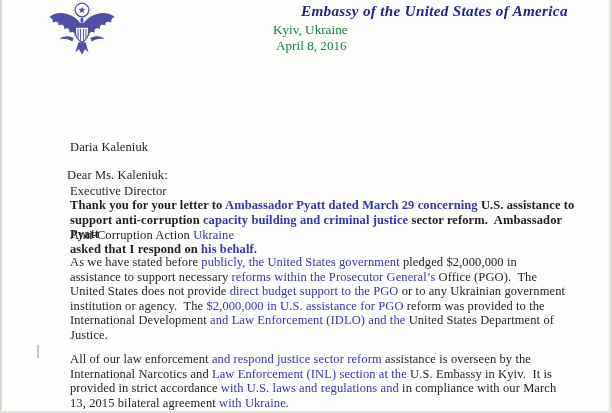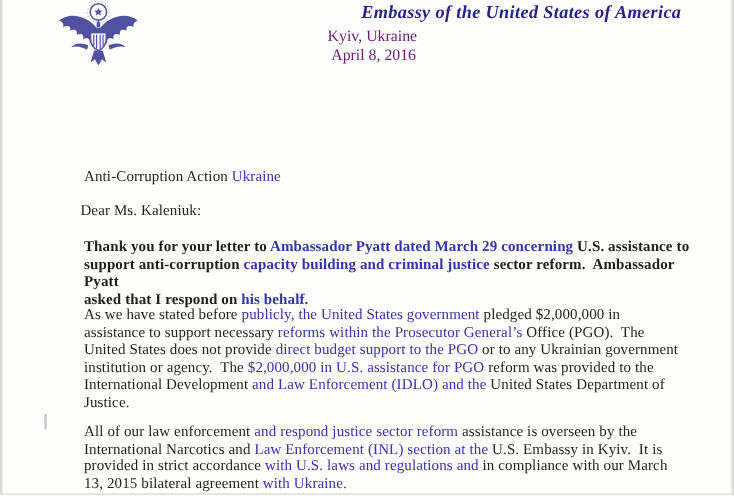--- a/index.html
+++ b/index.html
@@ -20,21 +20,21 @@
 
   .seal { position: absolute; left: 46px; top: 1px; width: 72px; height: 62px; opacity: 0.88; }
 
   .header-title {
     position: absolute; left: 301px; top: 2px;
     font-size: 15.2px; font-weight: bold; font-style: italic;
     color: #23238e; letter-spacing: 0.3px; white-space: nowrap;
   }
   .dateline {
     position: absolute; left: 273px; top: 22px;
-    font-size: 13.2px; line-height: 15.5px; color: #701a75;
+    font-size: 13.2px; line-height: 15.5px; color: #15803d;
   }
   .dateline .date-row { padding-left: 3px; }
 
   .letter-text {
     font-size: 12.5px; line-height: 14.6px; color: #211e1e;
     white-space: pre-wrap; letter-spacing: 0.1px;
   }
   .recipient   { position: absolute; left: 70px; top: 111px; }
   .recipient div { white-space: pre; }
   .salutation  { position: absolute; left: 67px; top: 168px; }
@@ -83,20 +83,22 @@
   </div>
 
   <div class="header-title">Embassy of the United States of America</div>
 
   <div class="dateline">
     <div>Kyiv, Ukraine</div>
     <div class="date-row">April 8, 2016</div>
   </div>
 
   <div class="recipient letter-text">
+    <div>Daria Kaleniuk</div>
+    <div>Executive Director</div>
     <div><span class="seg">Anti-Corruption Action </span><span class="seg blue">Ukraine</span></div>
   </div>
 
   <div class="salutation letter-text">Dear Ms. Kaleniuk:</div>
 
   <div class="para para-1 letter-text"><span class="seg">Thank you for your letter to </span><span class="seg blue">Ambassador Pyatt dated March 29 concerning</span><span class="seg"> U.S. assistance to
 support anti-corruption </span><span class="seg blue">capacity building and criminal justice</span><span class="seg"> sector reform.  Ambassador Pyatt
 asked that I respond on </span><span class="seg blue">his behalf.</span></div>
   <div class="para para-2 letter-text"><span class="seg">As we have stated before </span><span class="seg blue">publicly, the United States government</span><span class="seg"> pledged $2,000,000 in
 assistance to support necessary </span><span class="seg blue">reforms within the Prosecutor General’s</span><span class="seg"> Office (PGO).  The

